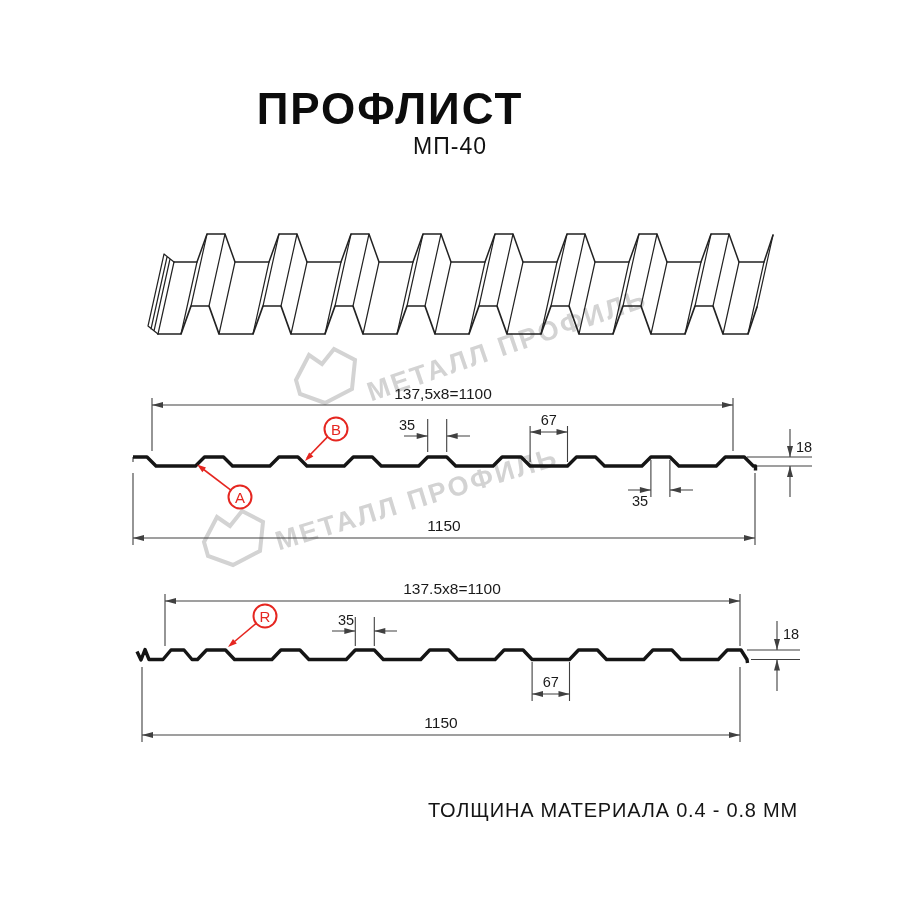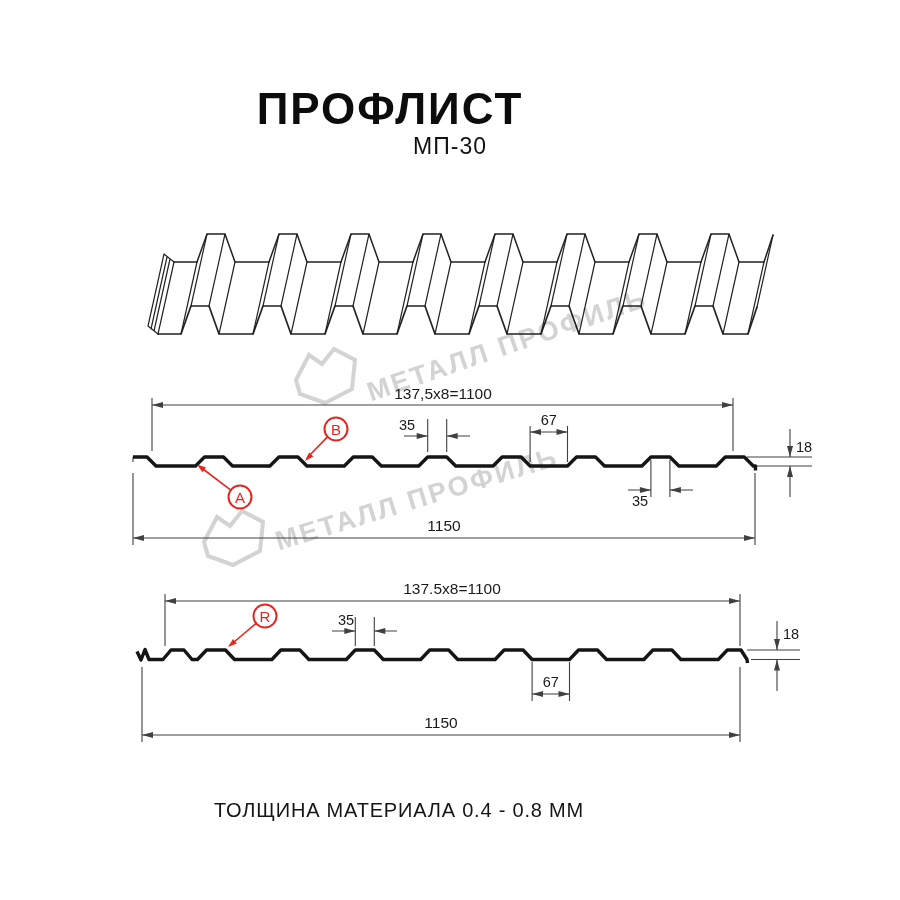--- a/index.html
+++ b/index.html
@@ -9,21 +9,21 @@
   }
   .page-title{
     position:absolute;left:0;top:84px;width:780px;text-align:center;
     font-size:44px;font-weight:800;letter-spacing:2px;color:#0c0c0c;
   }
   .page-subtitle{
     position:absolute;left:0;top:133px;width:900px;text-align:center;
     font-size:23px;font-weight:500;letter-spacing:1px;color:#111;
   }
   .footer-note{
-    position:absolute;left:0;top:799px;width:798px;text-align:center;
+    position:absolute;left:0;top:799px;width:798px;text-align:right;
     font-size:20px;font-weight:500;letter-spacing:0.8px;color:#151515;
   }
   .wm-text{
     position:absolute;height:30px;line-height:30px;white-space:nowrap;
     font-size:27px;font-weight:700;letter-spacing:2.5px;color:#d3d3d3;
     transform-origin:left center;z-index:1;
   }
   .wm-text-1{left:368px;top:378px;transform:rotate(-19deg);}
   .wm-text-2{left:276px;top:527px;transform:rotate(-17deg);}
   .wm-logo{position:absolute;z-index:1;}
@@ -169,14 +169,14 @@
     <g>
       <line x1="256.2" y1="623.4" x2="234" y2="642" stroke="#e52620" stroke-width="1.6"></line>
       <polygon points="228,647 236.8,643.5 233,638.9" fill="#e52620"></polygon>
       <circle cx="265" cy="616" r="11.5" fill="#ffffff" stroke="#e52620" stroke-width="2"></circle>
       <text class="callout-txt" x="265" y="621.5" font-size="15" text-anchor="middle" fill="#e52620">R</text>
     </g>
   </g>
 </svg>
 
 <div class="page-title">ПРОФЛИСТ</div>
-<div class="page-subtitle">МП-30</div>
+<div class="page-subtitle">МП-40</div>
 <div class="footer-note">ТОЛЩИНА МАТЕРИАЛА 0.4 - 0.8 ММ</div>
 
 </body></html>

